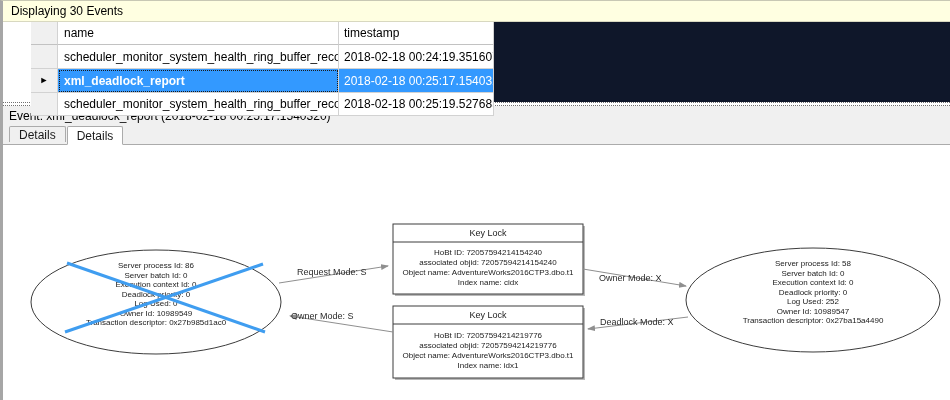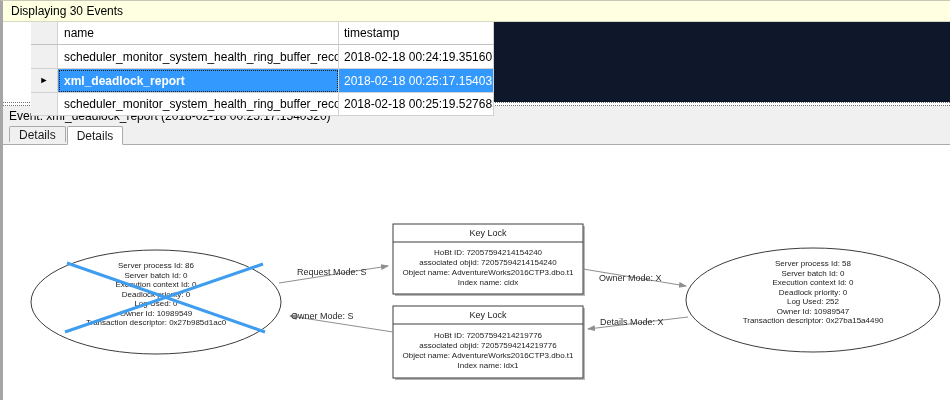--- a/index.html
+++ b/index.html
@@ -148,21 +148,21 @@
     <div class="lock-body" style="left:391px; top:180px; width:188px; height:52px;align-items:center;">
       <div>HoBt ID: 72057594214219776</div>
       <div>associated objid: 72057594214219776</div>
       <div>Object name: AdventureWorks2016CTP3.dbo.t1</div>
       <div>Index name: idx1</div>
     </div>
 
     <div class="edge-label" style="left:294px; top:122px;">Request Mode: S</div>
     <div class="edge-label" style="left:288px; top:166px;">Owner Mode: S</div>
     <div class="edge-label" style="left:596px; top:128px;">Owner Mode: X</div>
-    <div class="edge-label" style="left:597px; top:172px;">Details Mode: X</div>
+    <div class="edge-label" style="left:597px; top:172px;">Deadlock Mode: X</div>
 
     <svg class="xlayer" width="950" height="241" viewBox="0 0 950 241">
       <line x1="64" y1="118" x2="262" y2="187" stroke="#3f9df0" stroke-width="3"></line>
       <line x1="260" y1="119" x2="62" y2="187" stroke="#3f9df0" stroke-width="3"></line>
     </svg>
 
   </div>
 </div>
 
 </body></html>

